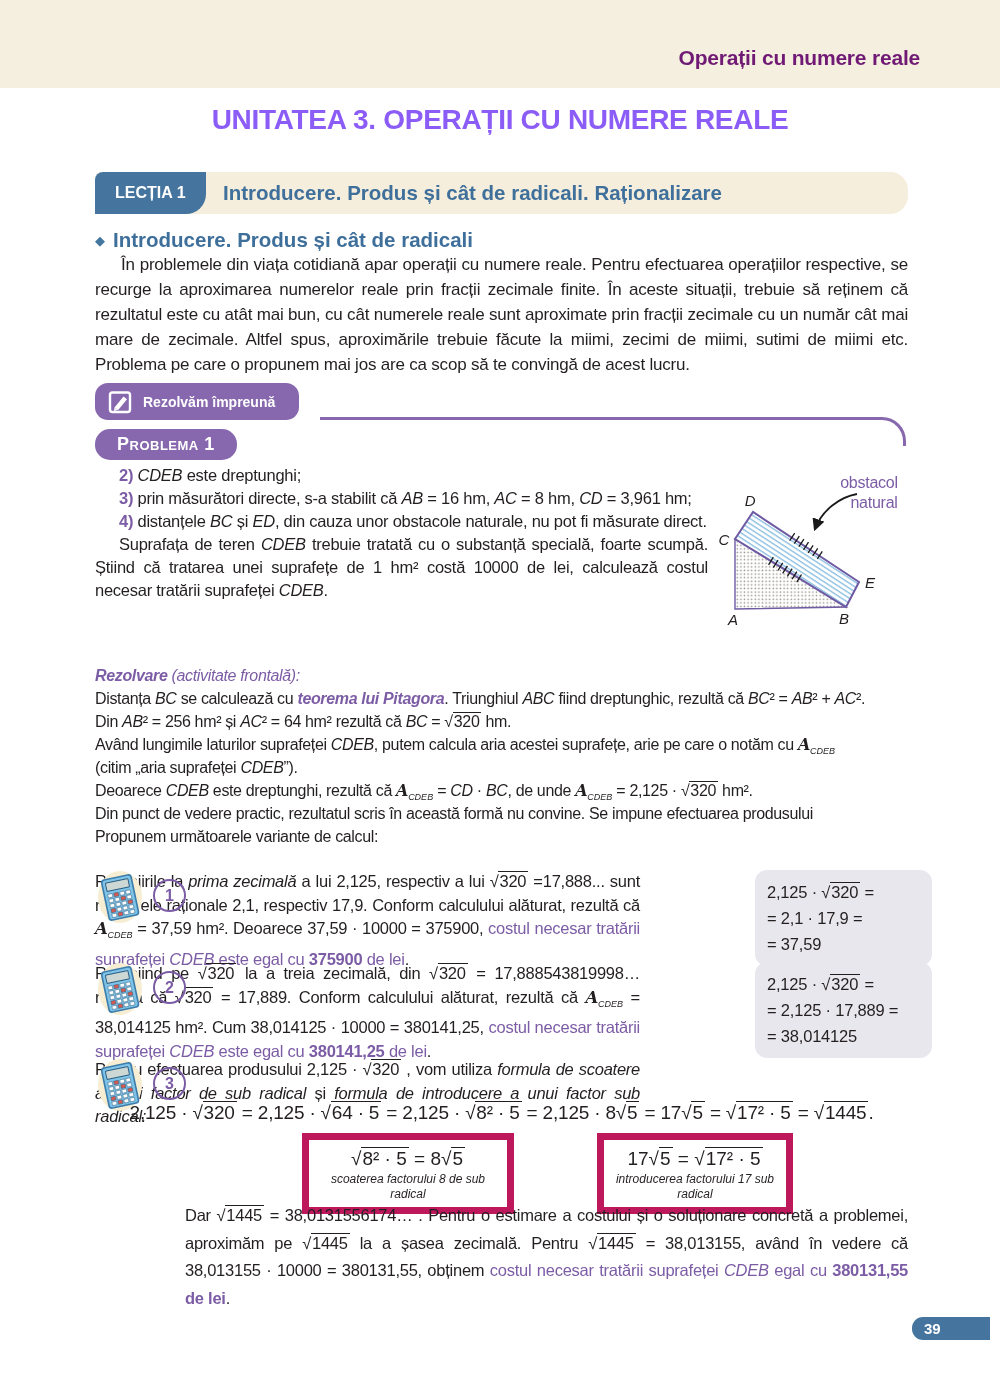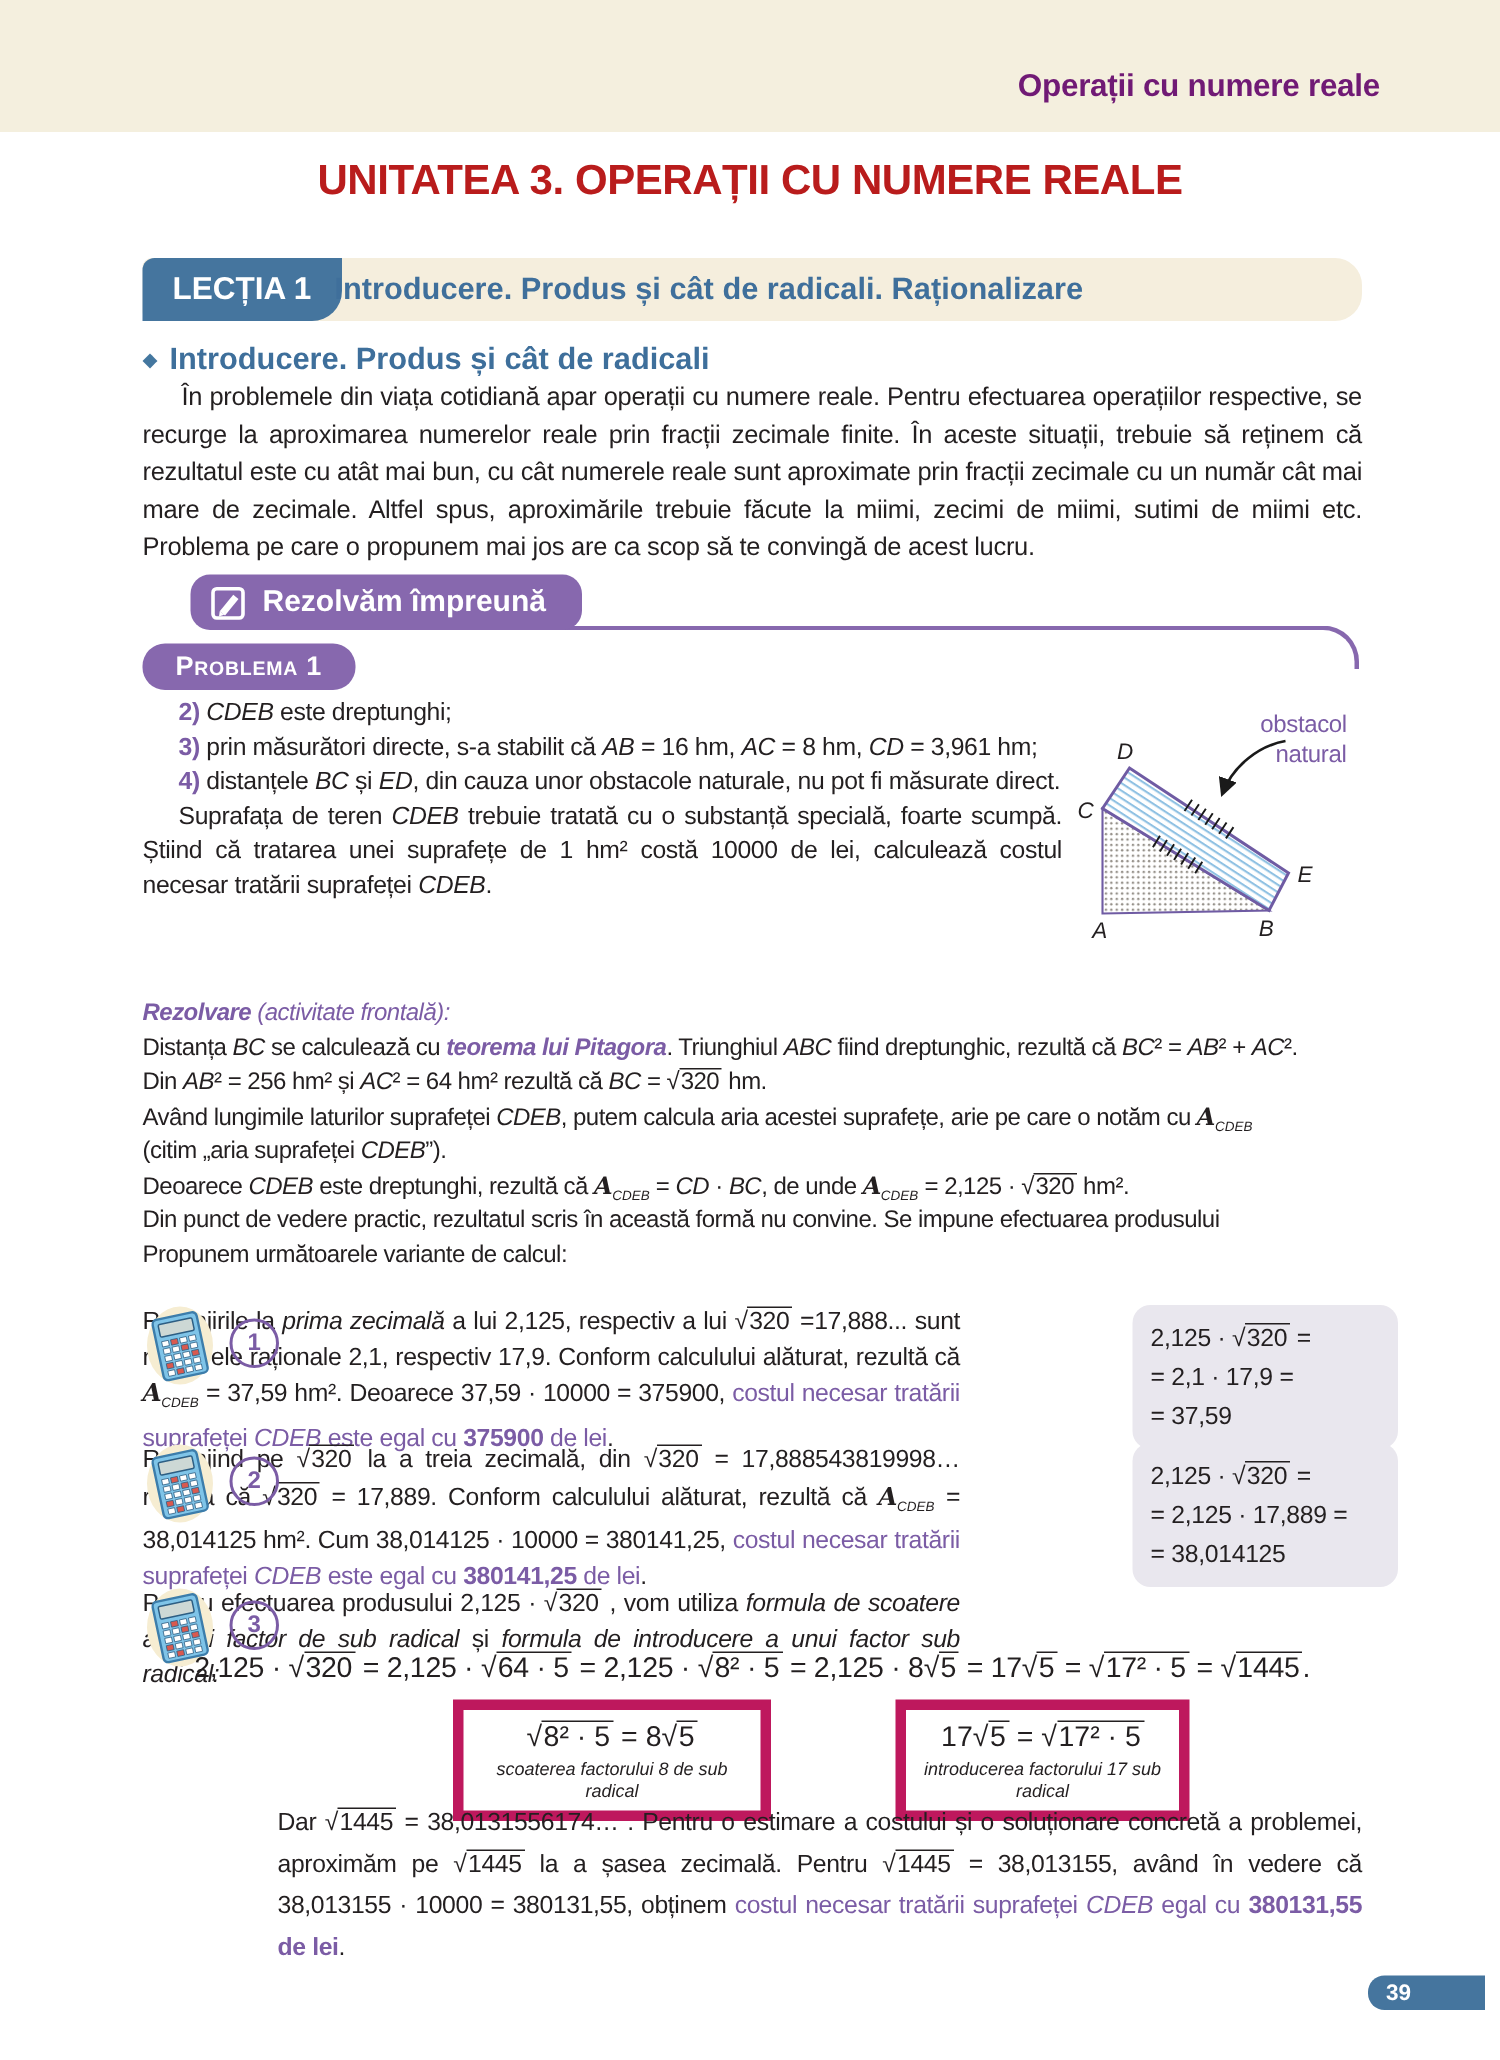--- a/index.html
+++ b/index.html
@@ -6,43 +6,43 @@
   html,body{margin:0;padding:0;background:#fff;}
   body{font-family:"Liberation Sans","DejaVu Sans",sans-serif;color:#231f20;}
   .page{position:relative;width:1000px;height:1373px;background:#fff;overflow:hidden;}
 
   
   .band{position:absolute;left:0;top:0;width:1000px;height:88px;background:#f4efde;}
   .chapter{position:absolute;right:80px;top:46px;font-size:21px;font-weight:600;color:#701a75;letter-spacing:-0.2px;}
 
   
   .unit{position:absolute;left:0;top:104px;width:1000px;margin:0;text-align:center;
-        font-size:28px;font-weight:700;color:#b91c1c;letter-spacing:-0.3px;}
+        font-size:28px;font-weight:700;color:#8b5cf6;letter-spacing:-0.3px;}
 
   
   .lesson{position:absolute;left:95px;top:172px;width:813px;height:42px;background:#f5eedd;
           border-radius:6px 18px 18px 6px;}
   .lesson-badge{position:absolute;left:0;top:0;height:42px;line-height:42px;padding:0 20px;
-          background:#45759e;color:#fff;font-weight:700;font-size:21px;border-radius:8px 0 20px 0;}
+          background:#45759e;color:#fff;font-weight:700;font-size:16px;border-radius:8px 0 20px 0;}
   .lesson-title{position:absolute;left:128px;top:0;line-height:42px;color:#3f6f9b;font-weight:700;font-size:20.5px;}
 
   
   .sec-head{position:absolute;left:95px;top:228px;font-size:20.5px;font-weight:700;color:#3e6f9b;}
   .diamond{font-size:13px;color:#44779f;vertical-align:2px;margin-right:8px;}
 
   
   .intro{position:absolute;left:95px;top:252px;width:813px;margin:0;text-align:justify;
          font-size:17px;line-height:25px;text-indent:26px;letter-spacing:-0.2px;}
 
   
   .banner-line{position:absolute;left:320px;right:94px;top:417px;height:26px;
          border-top:3px solid #8768ae;border-right:3px solid #8768ae;border-top-right-radius:24px;}
   .banner{position:absolute;left:95px;top:383px;height:37px;background:#8768ae;color:#fff;
          border-radius:13px;display:flex;align-items:center;gap:10px;padding:0 24px 0 12px;
-         font-size:20px;font-weight:700;z-index:2;margin-left:32px;}
+         font-size:14px;font-weight:700;z-index:2;}
   .write-ic{width:26px;height:26px;}
 
   
   .prob-badge{position:absolute;left:95px;top:429px;background:#8768ae;color:#fff;border-radius:15px;
          padding:5px 22px;font-size:18px;font-weight:700;font-variant:small-caps;letter-spacing:0.5px;z-index:2;}
 
   
   .problem{position:absolute;left:95px;top:464px;width:813px;font-size:16.5px;line-height:23px;letter-spacing:-0.25px;}
   .p-intro{white-space:nowrap;text-indent:24px;}
   .fig{float:right;width:190px;height:158px;margin:8px 0 4px 10px;}

